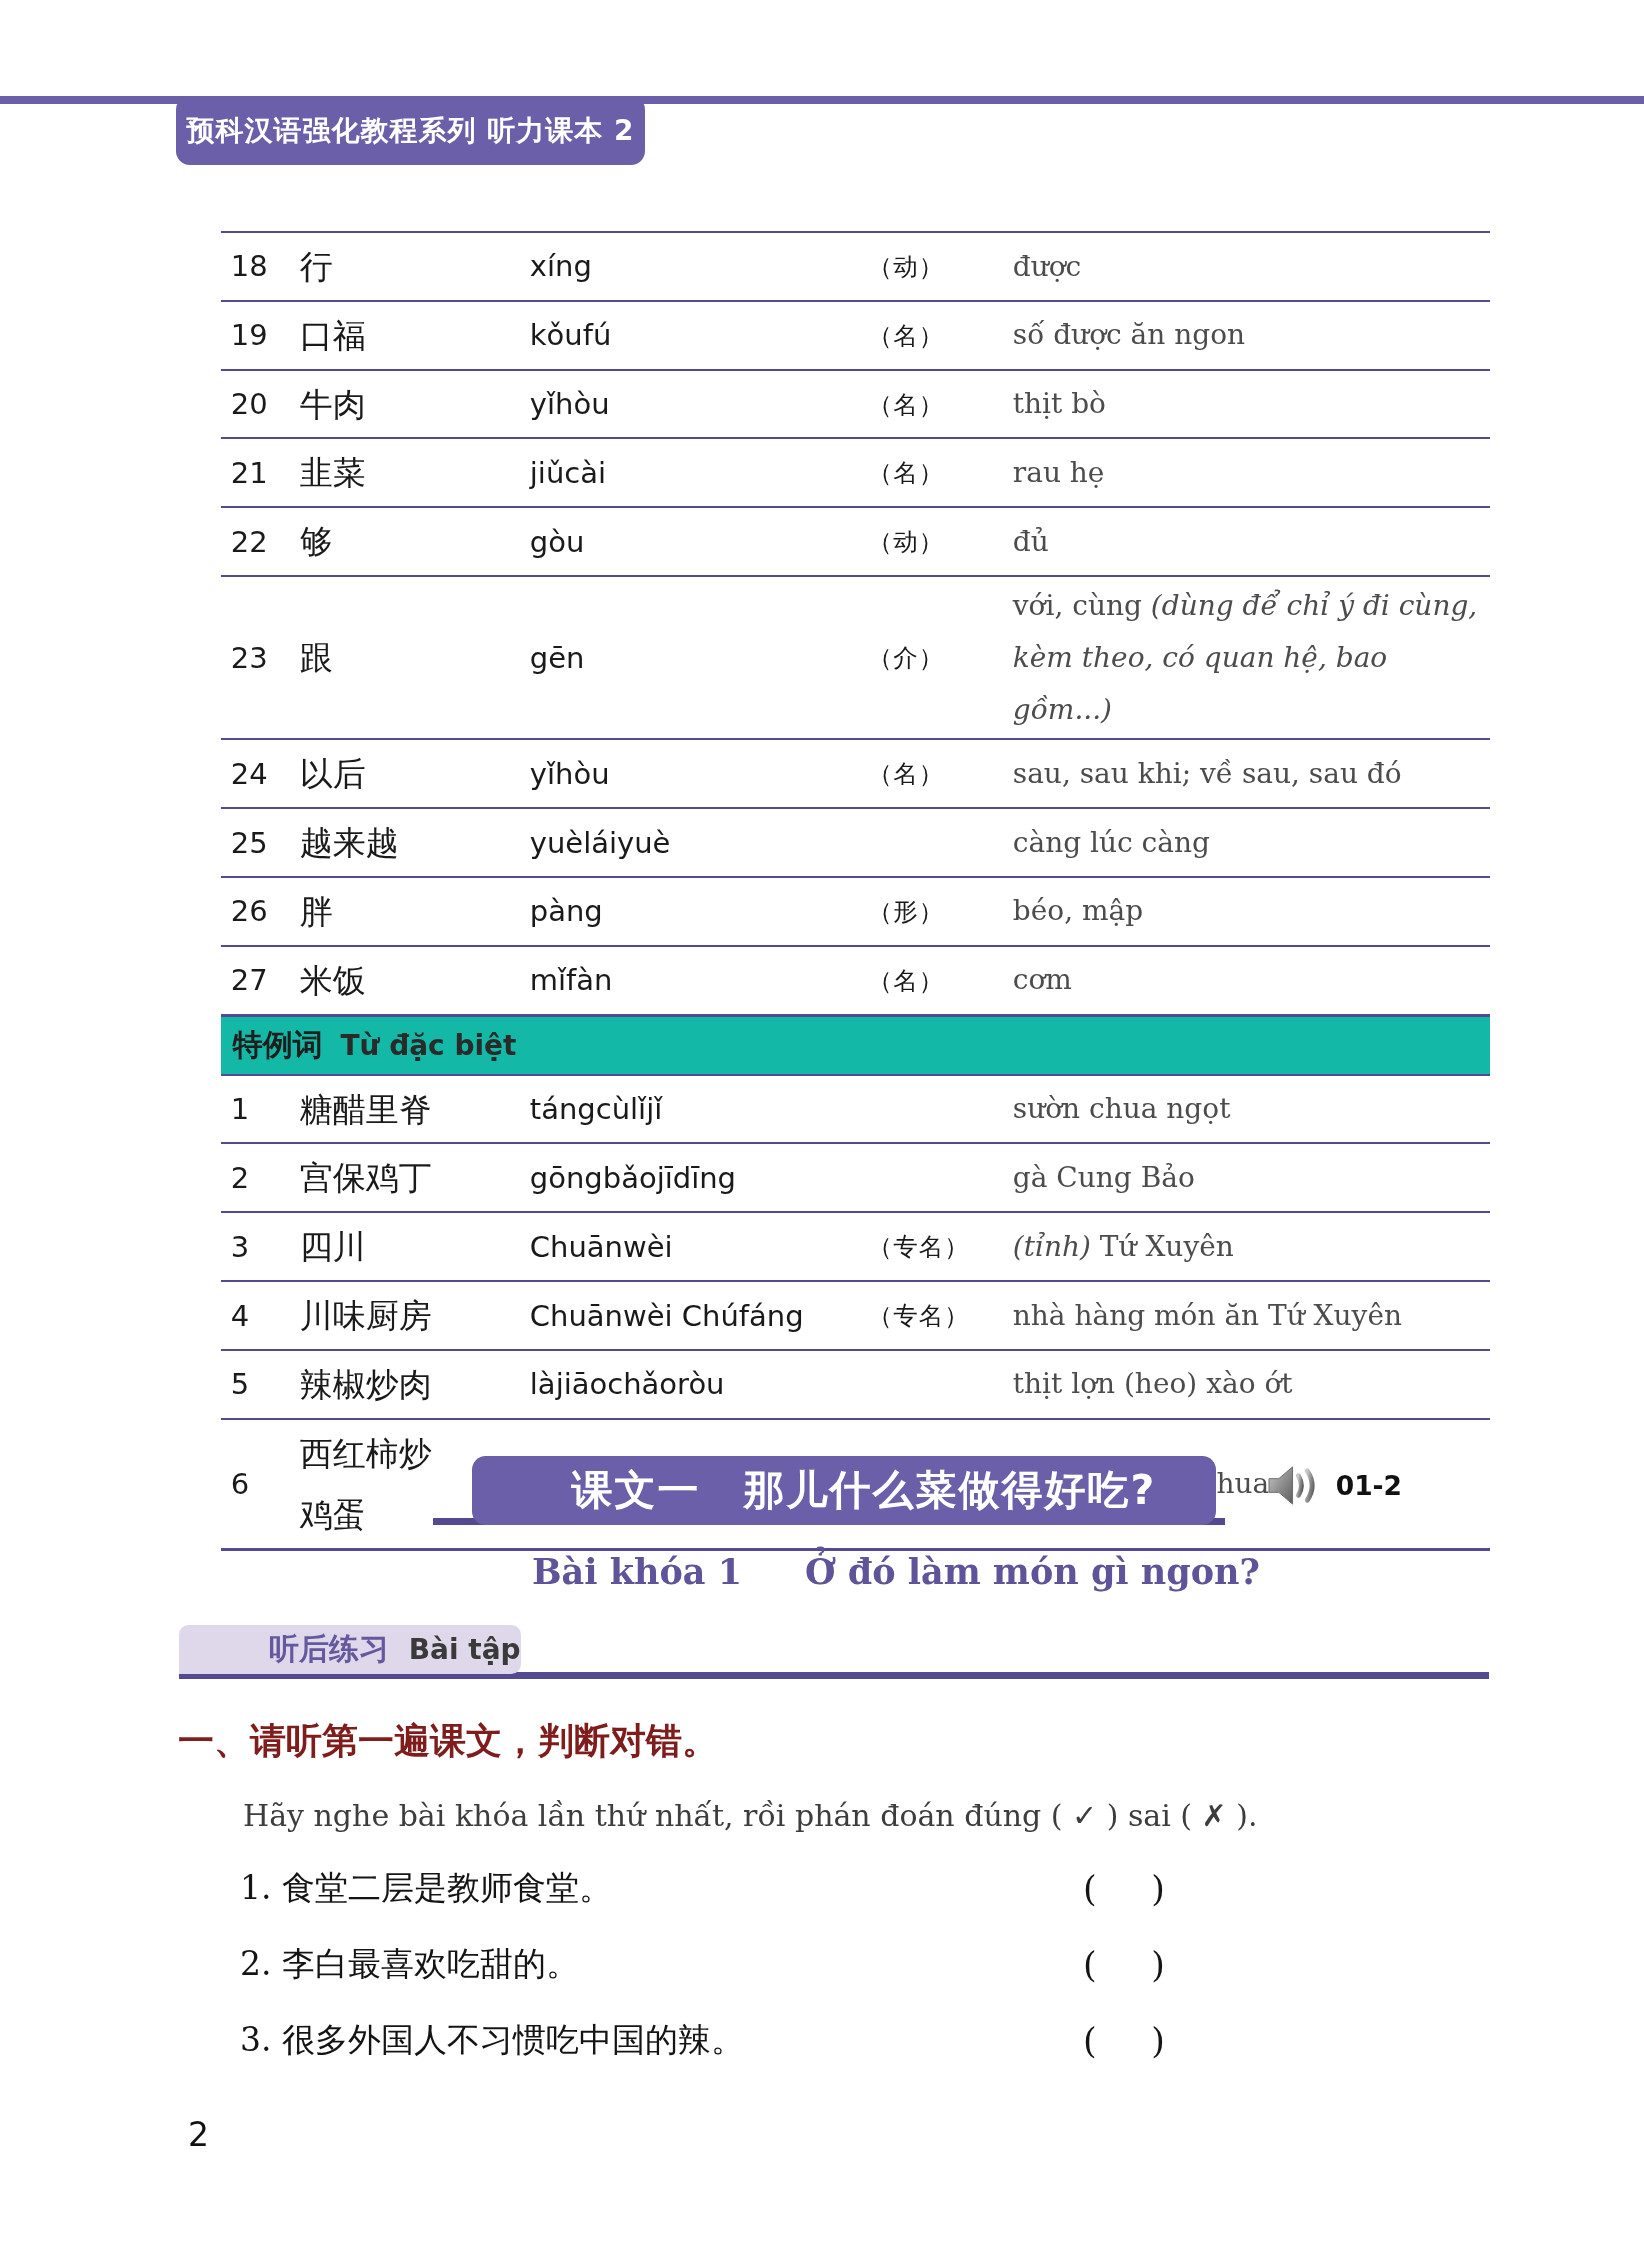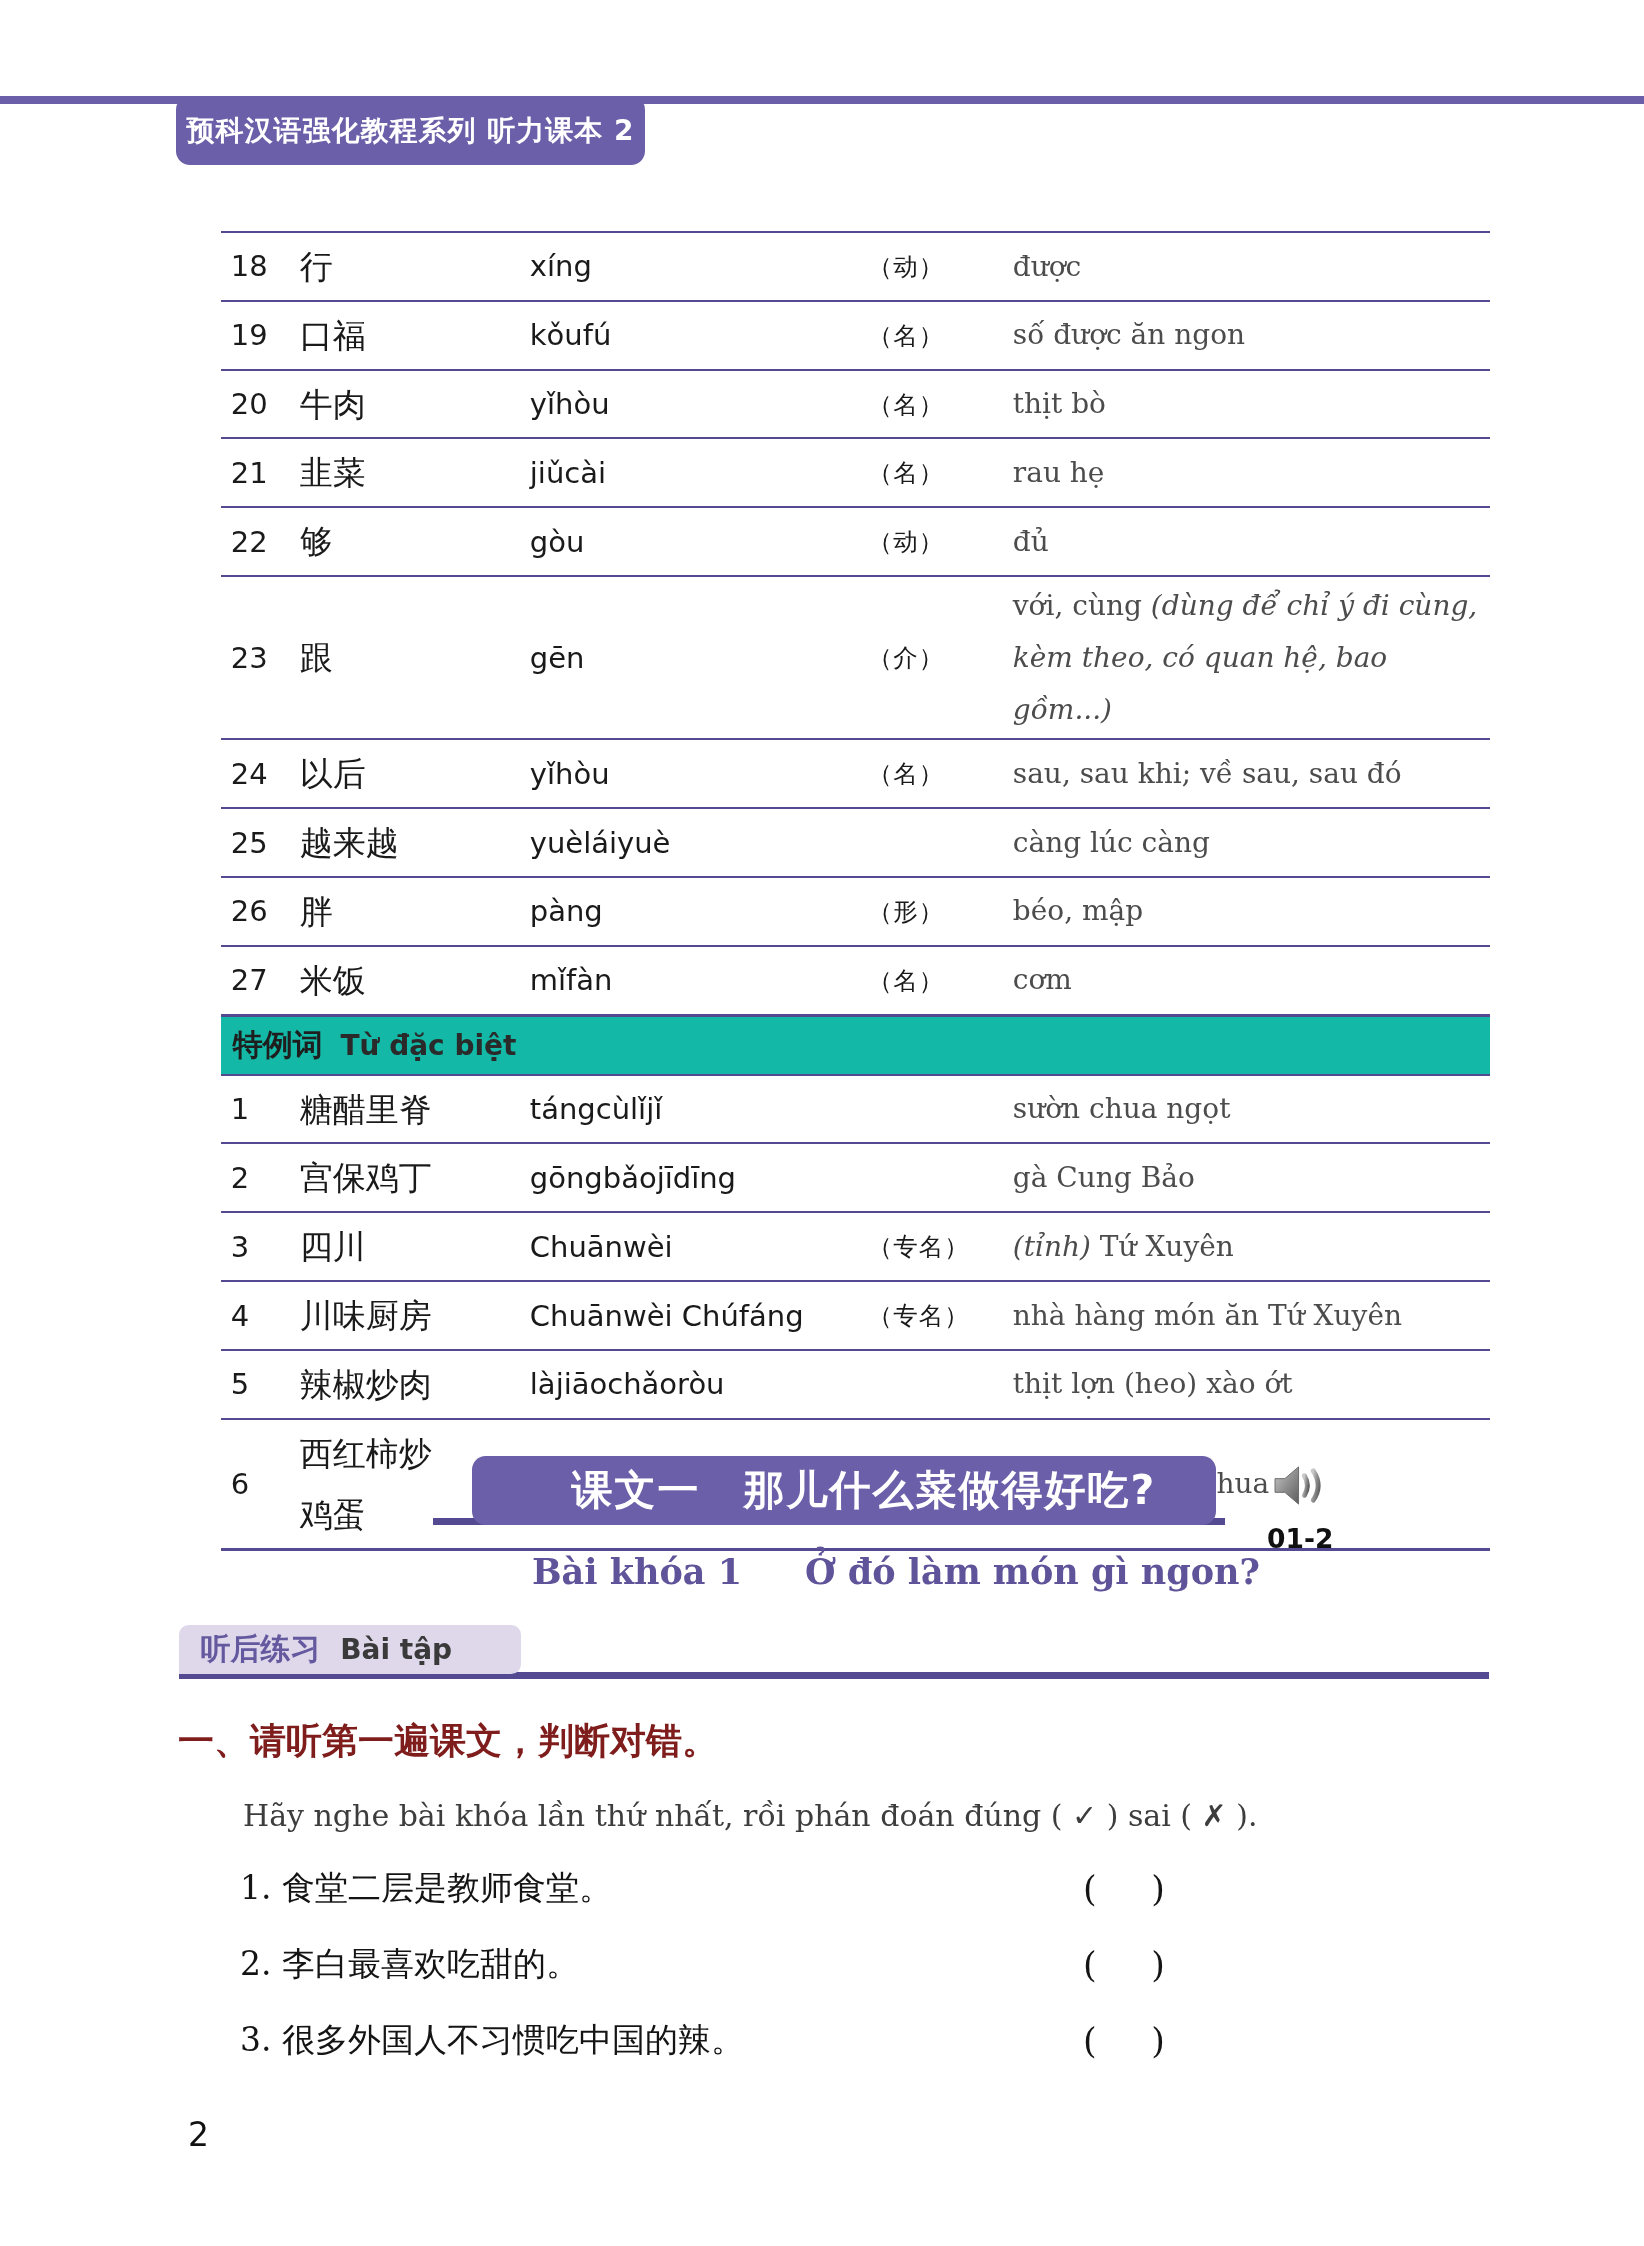--- a/index.html
+++ b/index.html
@@ -39,32 +39,32 @@
   .band .band-zh{font-size:30px;font-weight:bold;color:#1e1e1e;font-family:"DejaVu Sans",sans-serif;}
   .band .band-vi{font-size:28px;font-weight:bold;color:#2a2a2a;}
   
   .banner-underline{position:absolute;left:433px;top:1518px;width:792px;height:6.9px;background:#544a92;z-index:1;}
   .lesson-banner{
     position:absolute;left:472px;top:1456px;width:704px;height:69px;z-index:2;
     background:#6a5fa8;border-radius:13.7px;
     display:flex;align-items:center;justify-content:center;padding-left:40px;
   }
   .lesson-banner span{color:#ffffff;font-weight:bold;font-size:41px;letter-spacing:2px;}
-  .audio{position:absolute;left:1267px;top:1462px;display:flex;align-items:center;gap:13.7px;z-index:2;flex-direction:column;}
+  .audio{position:absolute;left:1267px;top:1462px;display:flex;align-items:center;gap:13.7px;z-index:2;}
   .audio .track{font-size:26.5px;font-weight:bold;color:#111;}
   .subtitle{
     position:absolute;left:532px;top:1551px;
     font-family:"DejaVu Serif",serif;font-weight:bold;color:#5f5399;font-size:35px;
     display:flex;gap:63px;white-space:nowrap;
   }
   
   .practice-tab{
     position:absolute;left:179px;top:1625px;width:320px;height:49px;
     background:#ded8ea;border-radius:9.8px 9.8px 9.8px 0;
-    display:flex;align-items:center;gap:19.6px;padding-left:21.6px;z-index:2;
+    display:flex;align-items:center;gap:19.6px;padding-left:21.6px;z-index:2;justify-content:flex-end;
   }
   .practice-tab .zh{color:#64589e;font-weight:bold;font-size:30px;}
   .practice-tab .vi{color:#3a3a3a;font-size:28px;font-weight:bold;font-family:"DejaVu Sans",sans-serif;}
   .practice-rule{position:absolute;left:179px;top:1672px;width:1310px;height:6.9px;background:#544a92;z-index:1;}
   .ex-heading{position:absolute;left:178px;top:1717px;color:#7f1d1d;font-weight:bold;font-size:36px;}
   .instruction{position:absolute;left:243px;top:1798px;font-family:"DejaVu Serif",serif;font-size:30px;color:#3d3d3d;}
   #exercise-items{position:absolute;left:162px;top:1856px;width:1311px;}
   .ex-item{position:relative;height:76px;font-size:33px;color:#141414;font-family:"DejaVu Serif",serif;}
   .ex-text{position:absolute;left:78px;top:9.8px;}
   .ex-brackets{position:absolute;left:921px;top:9.8px;letter-spacing:9.8px;font-size:35px;}

